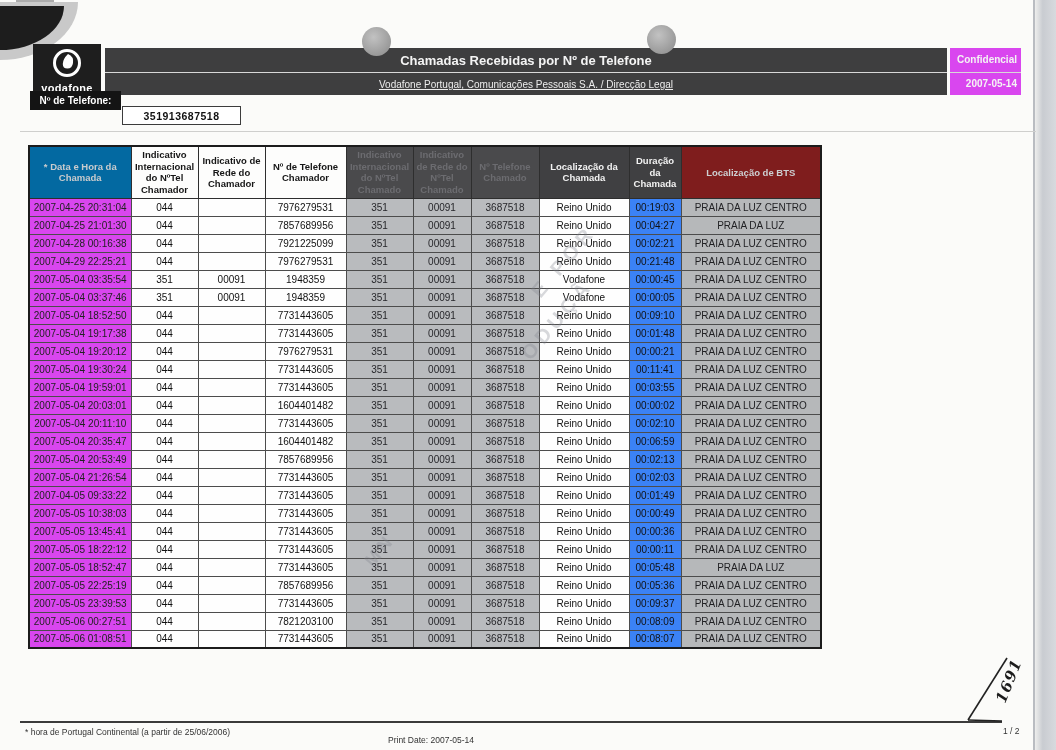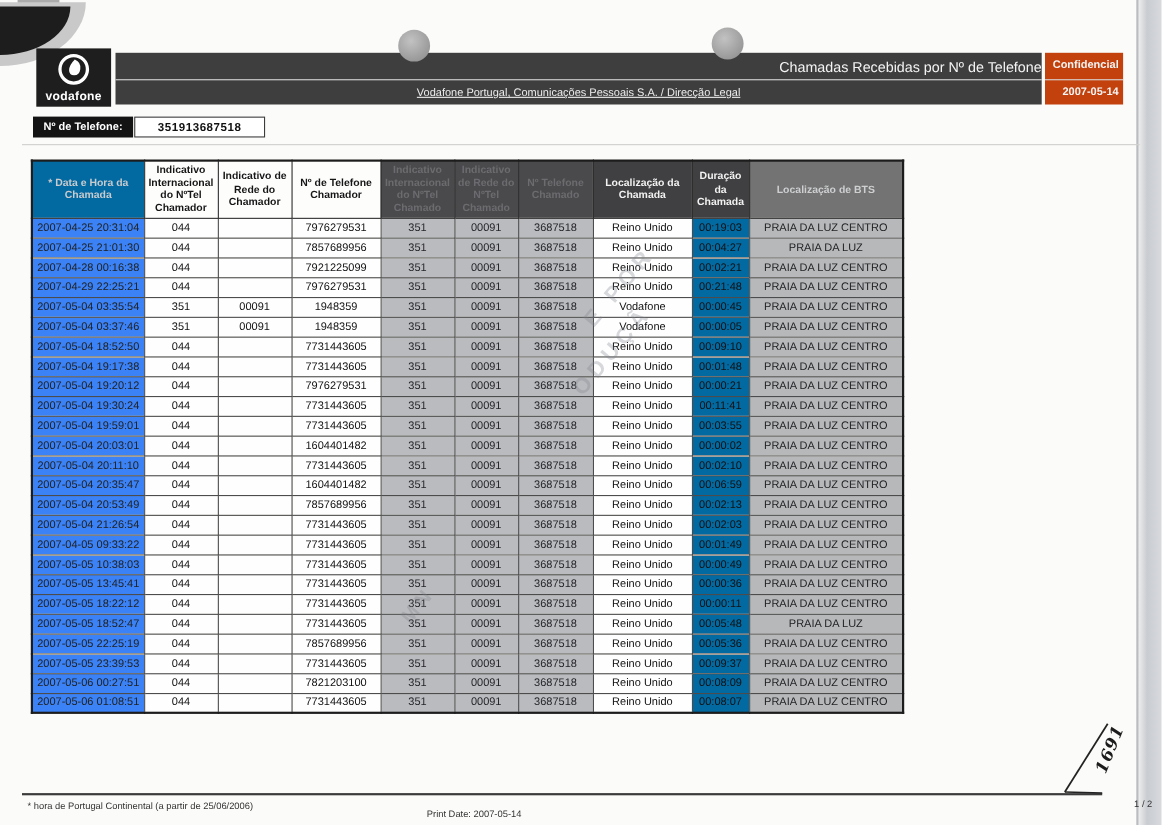--- a/index.html
+++ b/index.html
@@ -20,67 +20,67 @@
     background:radial-gradient(circle at 40% 35%, #c2c2c2, #9a9a9a 70%, #8c8c8c); z-index:5; }
   .hole-1 { left:362px; top:27px; }
   .hole-2 { left:647px; top:25px; }
 
   
   .logo-box { position:absolute; left:33px; top:44px; width:68px; height:53px; background:#1e1e1e;
     display:flex; flex-direction:column; align-items:center; justify-content:flex-end; padding-bottom:3px; }
   .logo-mark { position:absolute; top:3px; left:50%; transform:translateX(-50%); }
   .logo-text { color:#fff; font-weight:bold; font-size:11px; letter-spacing:0.3px; }
   .title-bar { position:absolute; left:105px; top:48px; width:842px; height:47px; background:#3e3e3f; }
-  .title-bar .bar-title { position:absolute; top:5px; left:0; width:100%; text-align:right;
-    color:#f4f4f4; font-weight:normal; font-size:13px; }
+  .title-bar .bar-title { position:absolute; top:5px; left:0; width:100%; text-align:center;
+    color:#f4f4f4; font-weight:bold; font-size:13px; }
   .bar-divider { position:absolute; top:24px; left:0; width:100%; height:1px; background:#d8d8d8; }
   .title-bar .bar-subtitle { position:absolute; bottom:5px; left:0; width:100%; text-align:center;
     color:#ececec; font-size:10px;text-decoration:underline; }
-  .conf-box { position:absolute; left:950px; top:48px; width:71px; height:47px; background:#c2410c; }
+  .conf-box { position:absolute; left:950px; top:48px; width:71px; height:47px; background:#d946ef; }
   .conf-box .conf-label { position:absolute; top:6px; right:4px; color:#f4f4f4; font-weight:bold; font-size:10px; }
   .conf-box .conf-date { position:absolute; bottom:6px; right:4px; color:#f4f4f4; font-weight:bold; font-size:10px; }
 
   
-  .phone-label { position:absolute; left:30px; top:106px; width:91px; height:19px; background:#141414;
+  .phone-label { position:absolute; left:30px; top:91px; width:91px; height:19px; background:#141414;
     color:#fff; font-weight:bold; font-size:10px; display:flex; align-items:center; justify-content:center; }
   .phone-value { position:absolute; left:122px; top:106px; width:119px; height:19px; background:#fff;
     border:1.5px solid #3c3c3c; color:#111; font-weight:bold; font-size:10.5px;
     display:flex; align-items:center; justify-content:center; letter-spacing:0.5px; }
   .under-line { position:absolute; left:20px; top:131px; width:1016px; height:1px; background:#cfcfcd; }
 
   
   .calls-table { position:absolute; left:28px; top:145px; border-collapse:collapse;
     table-layout:fixed; border:2px solid #1c1c1c; }
   .calls-table th { height:52px; font-size:9.5px; font-weight:bold; line-height:11.5px;
     text-align:center; vertical-align:middle; border:1px solid #2e2e2e; padding:1px 2px; }
   .calls-table td { height:18px; font-size:10px; text-align:center; vertical-align:middle;
     border:1px solid #4c4c4c; padding:0 2px; white-space:nowrap; overflow:hidden; }
   .h-gray { background:#0369a1; color:#c9cbcd; }
   .h-white { background:#fdfdfc; color:#161616; font-size:10px; }
   .h-darkfaint { background:#4a4a4c; color:#6c6c70; }
   .h-dark { background:#404042; color:#f2f2f2; font-size:10px; }
-  .h-bts { background:#737373; color:#cdcfd1; font-size:10px;margin-top:37px; }
-  .b-gray { background:#3b82f6; color:#222;margin-top:28px; }
+  .h-bts { background:#7f1d1d; color:#cdcfd1; font-size:10px;margin-top:37px; }
+  .b-gray { background:#d946ef; color:#222;margin-top:28px; }
   .b-white { background:#fefefe; color:#111; }
   .b-mid { background:#b9bbbe; color:#26262a; }
   .b-loc { background:#fefefe; color:#111; text-align:left; padding-left:6px; }
-  .b-dur { background:#0369a1; color:#111; text-align:right; padding-right:5px;margin-left:28px; }
+  .b-dur { background:#3b82f6; color:#111; text-align:right; padding-right:5px;margin-left:28px; }
   .b-bts { background:#b6b8ba; color:#1f1f22; text-align:left; padding-left:5px;margin-top:39px; }
 
   
   .wm { position:absolute; color:rgba(125,128,140,0.30); font-weight:bold; pointer-events:none; z-index:4; }
   .wm1 { left:520px; top:250px; font-size:20px; letter-spacing:5px; transform:rotate(-50deg); }
   .wm2 { left:508px; top:308px; font-size:20px; letter-spacing:5px; transform:rotate(-50deg); }
   .wm3 { left:362px; top:540px; font-size:18px; letter-spacing:4px; transform:rotate(-50deg); }
 
   
   .footer-line { position:absolute; left:20px; top:721px; width:982px; height:1.5px; background:#3b3b3b; }
   .footer-note { position:absolute; left:25px; top:727px; font-size:8.5px; color:#333; }
   .footer-print { position:absolute; left:388px; top:735px; font-size:8.5px; color:#333; }
-  .footer-page { position:absolute; left:1003px; top:726px; font-size:8.5px; color:#333;margin-left:28px; }
+  .footer-page { position:absolute; left:1003px; top:726px; font-size:8.5px; color:#333; }
 
   
   .hand-svg { position:absolute; left:950px; top:640px; width:106px; height:110px; }
   .hand-num { position:absolute; left:986px; top:672px; font-family:"DejaVu Serif", serif;
     font-style:italic; font-weight:bold; font-size:15px; color:#1c1c1c;
     transform:rotate(-68deg); letter-spacing:1px; }
 </style>
 </head>
 <body>
 

